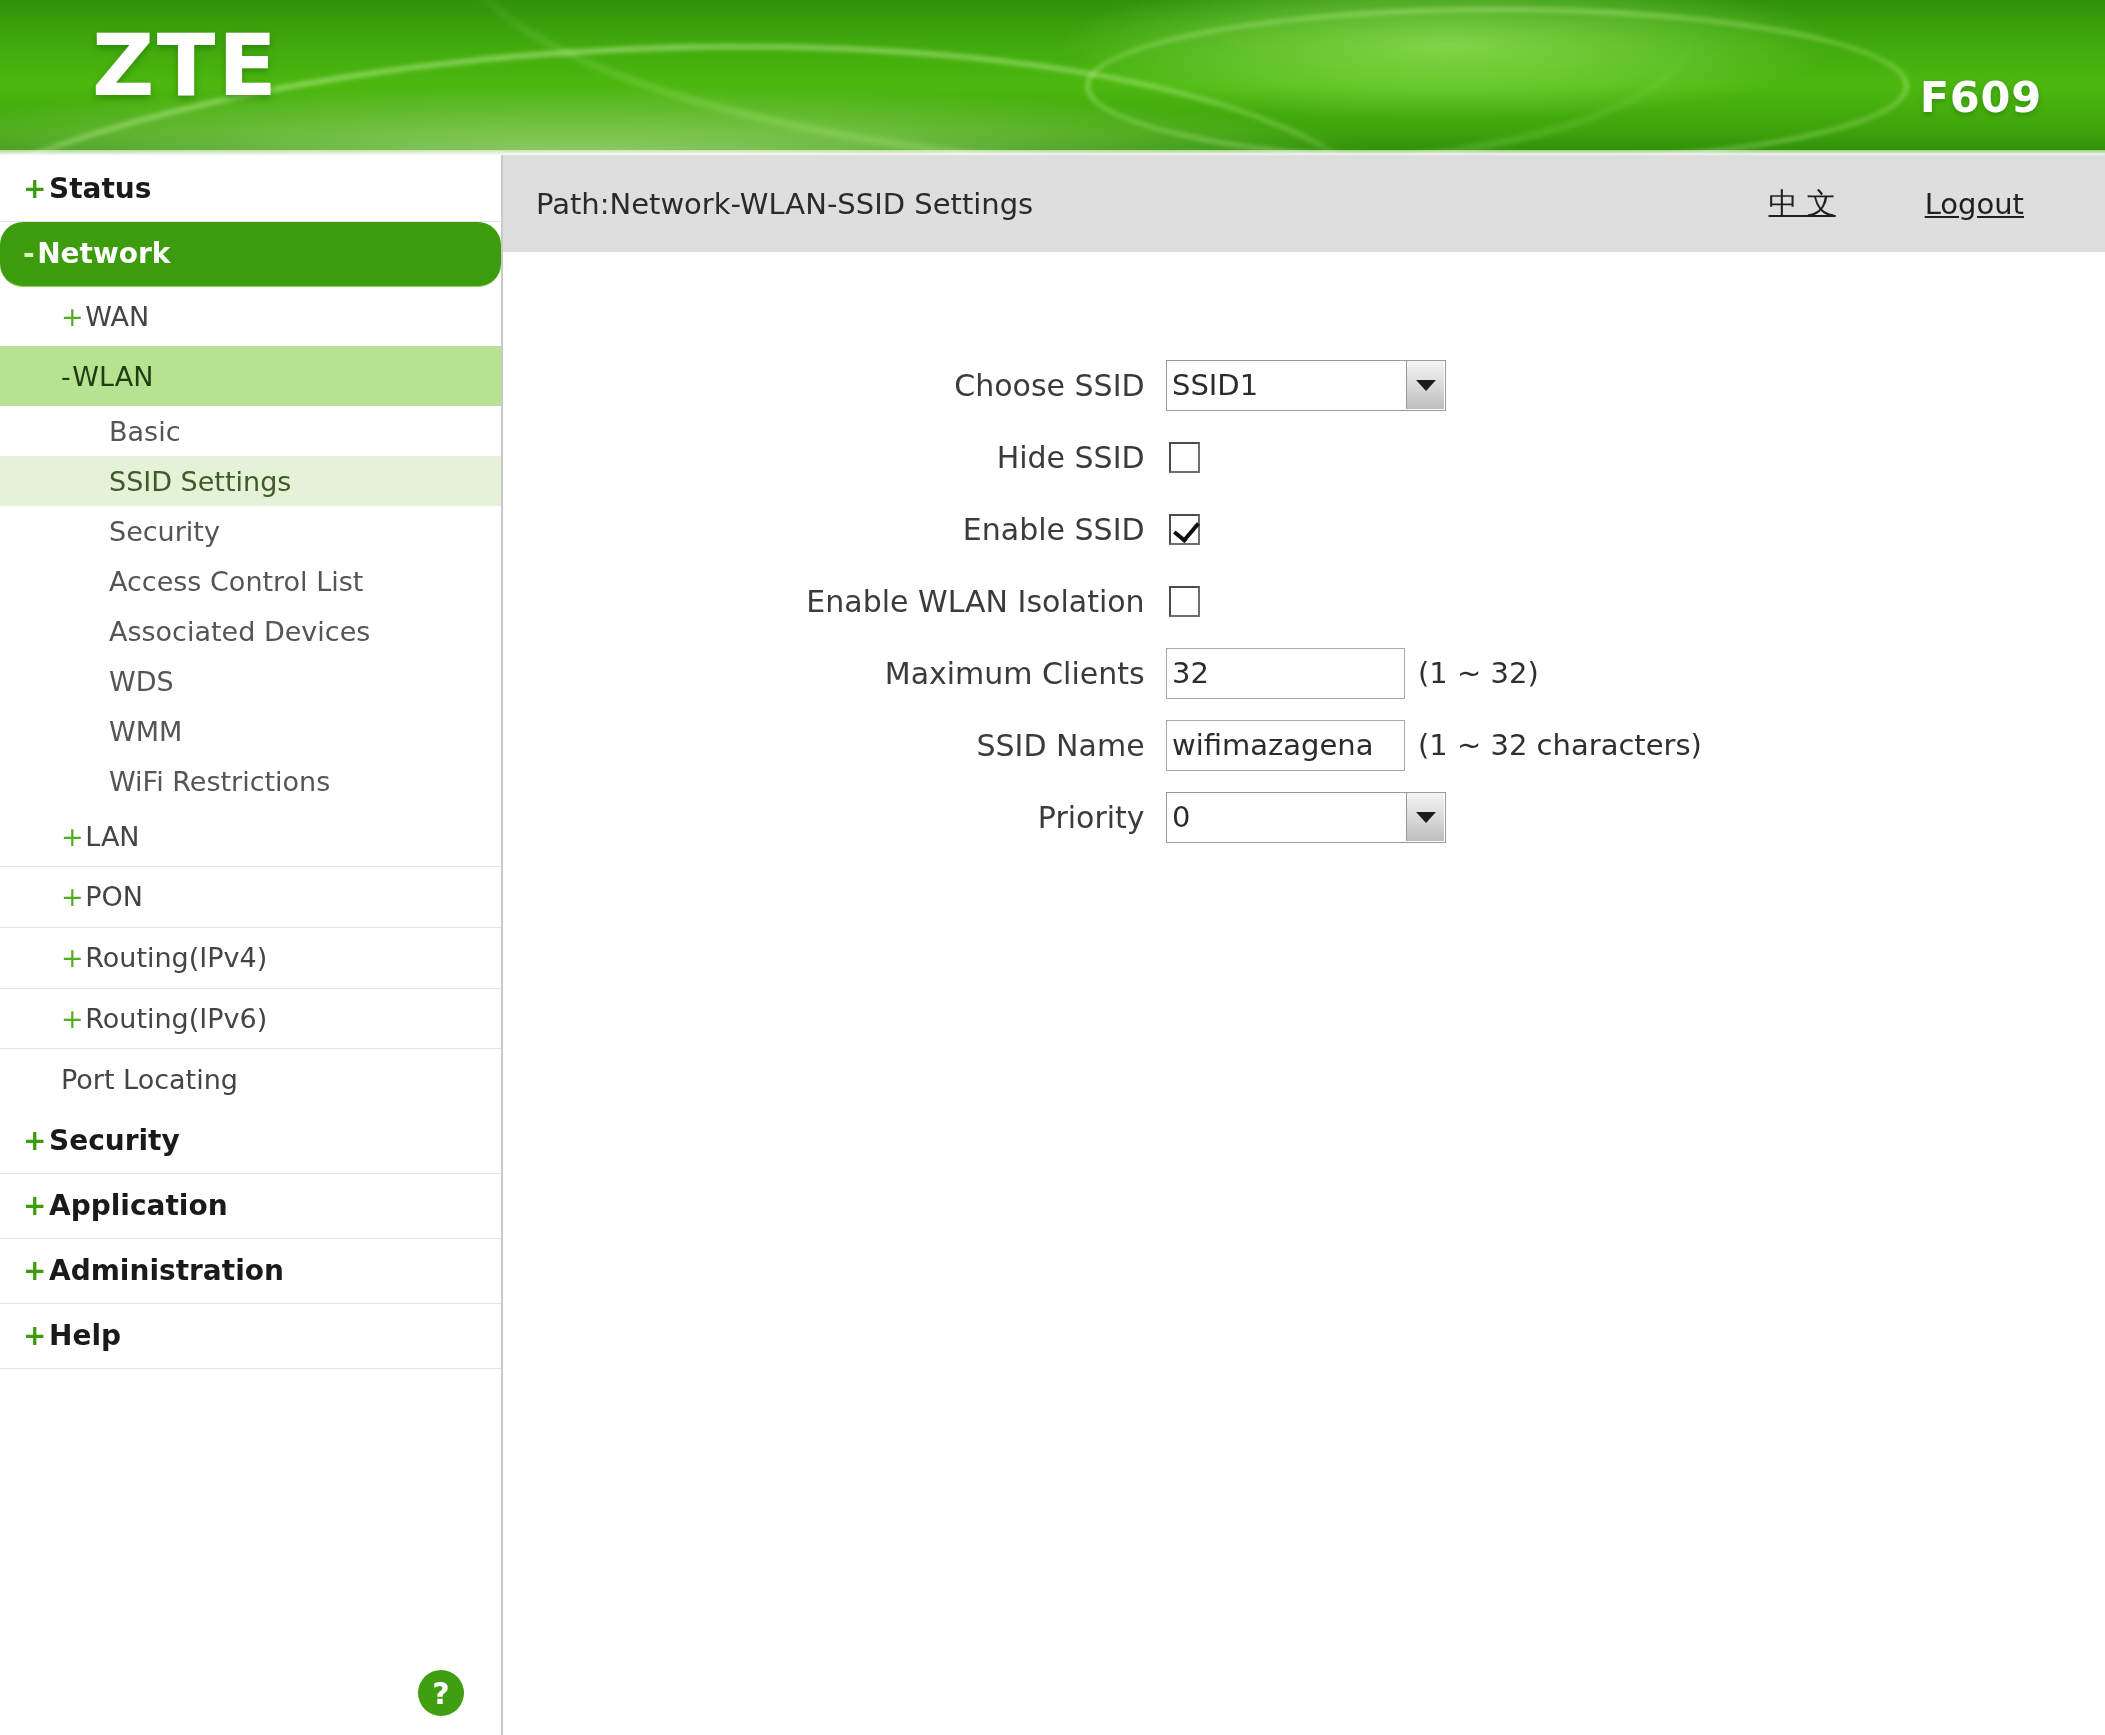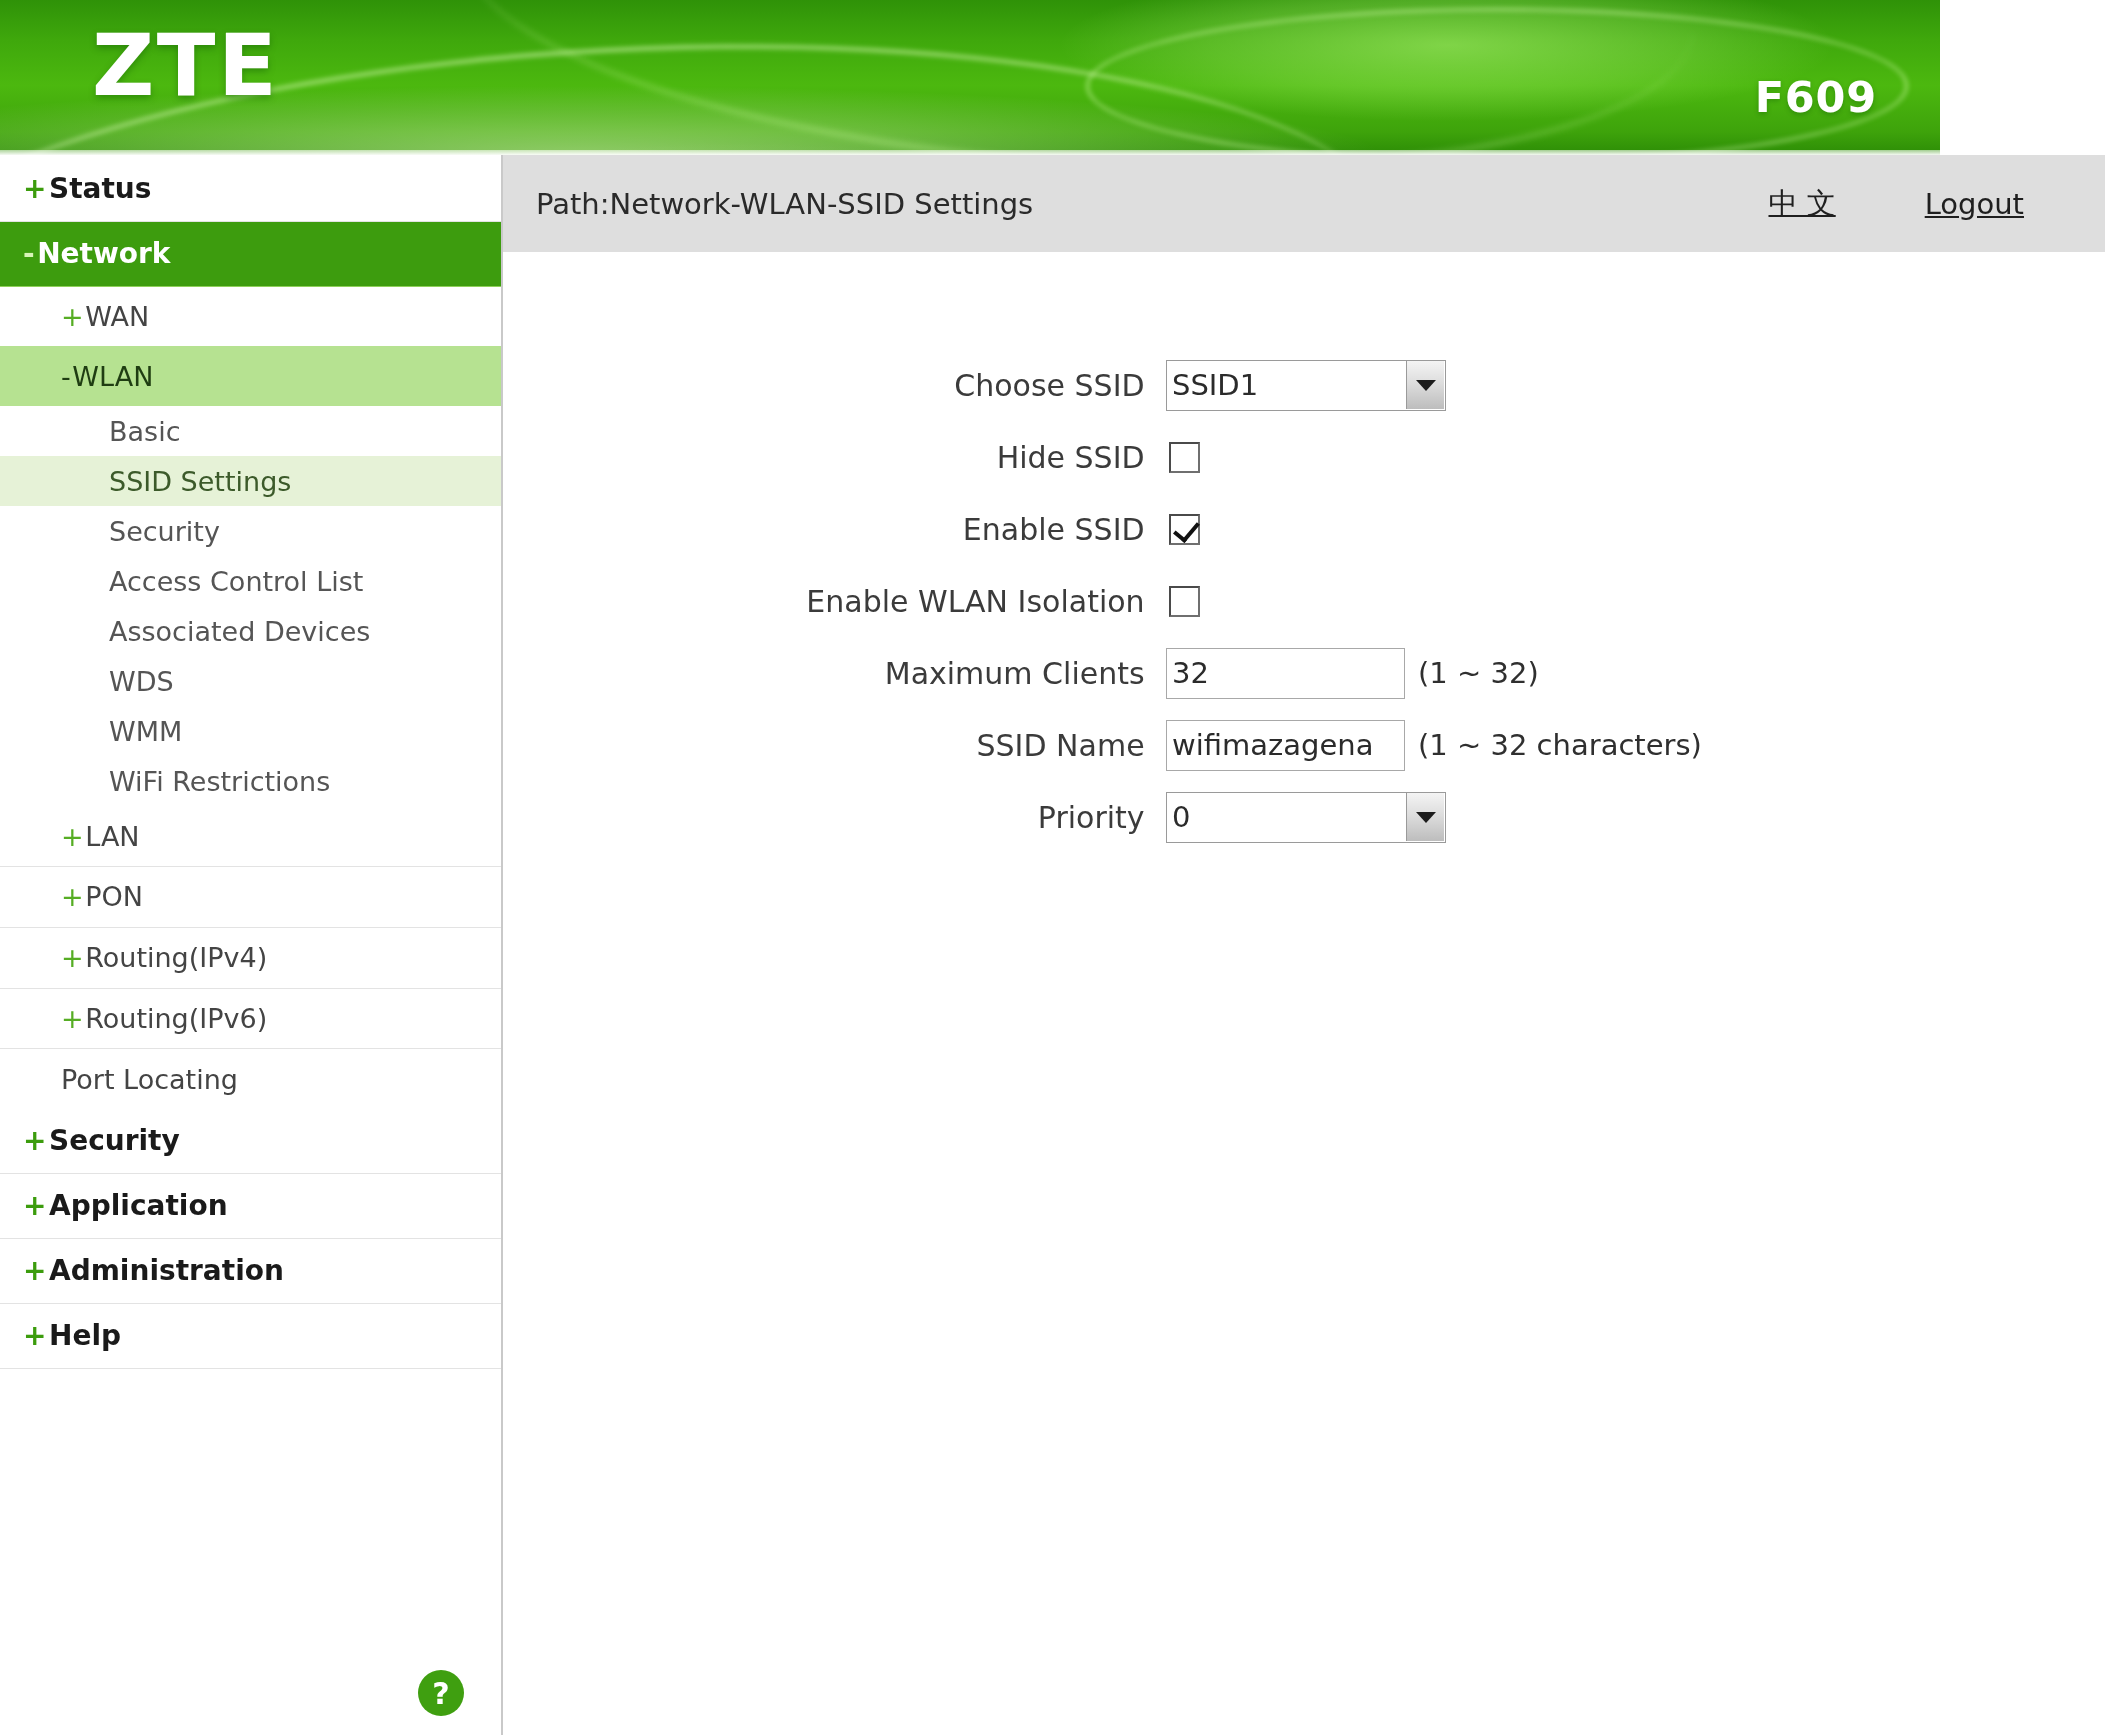--- a/index.html
+++ b/index.html
@@ -8,21 +8,21 @@
     margin: 0; padding: 0;
     width: 2105px; height: 1735px;
     background: #ffffff;
     font-family: "DejaVu Sans", sans-serif;
     overflow: hidden;
   }
 
   
   .banner {
     position: relative;
-    width: 1940px;
+    width: 2105px;
     height: 155px;
     background:
       radial-gradient(ellipse 625px 123px at 1447px 45px, rgba(190,255,130,0.50) 0%, rgba(190,255,130,0.22) 38%, rgba(190,255,130,0.0) 62%),
       radial-gradient(ellipse 740px 214px at 740px 271px, rgba(210,255,160,0.45) 0%, rgba(210,255,160,0.0) 60%),
       radial-gradient(ellipse 1151px 99px at 576px 155px, rgba(225,255,185,0.55) 0%, rgba(225,255,185,0.0) 70%),
       linear-gradient(180deg, #2f9208 0%, #3fa80c 26%, #4cb80f 55%, #3ea30b 85%, #2c8c06 100%);
     overflow: hidden;
   }
   .banner .swoosh-a {
     position: absolute;
@@ -96,20 +96,21 @@
     padding: 18px 0 18px 23px;
     border-bottom: 1.6px solid #e3e3e3;
     line-height: 1;
     white-space: nowrap;
   }
   .nav-top .sign { color: #3c9c0d; font-weight: bold; margin-right: 2.5px; }
   .nav-top.active {
     background: #3d9c0e;
     color: #ffffff;
     border-bottom: 1.6px solid #8fd05a;
+    border-radius: 23px;
   }
   .nav-top.active .sign { color: #d8f5b8; }
 
   .nav-sub {
     font-size: 27px;
     color: #444444;
     padding: 16.4px 0 16.4px 61px;
     line-height: 1;
     white-space: nowrap;
   }

